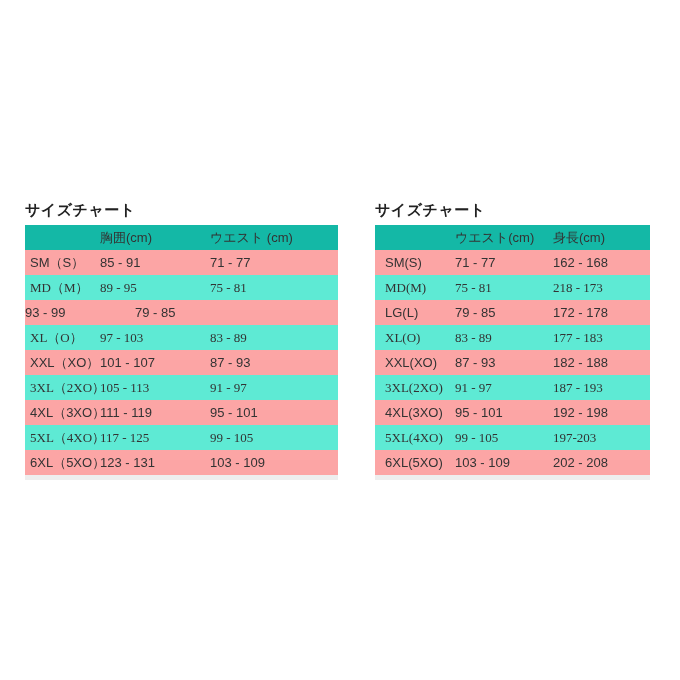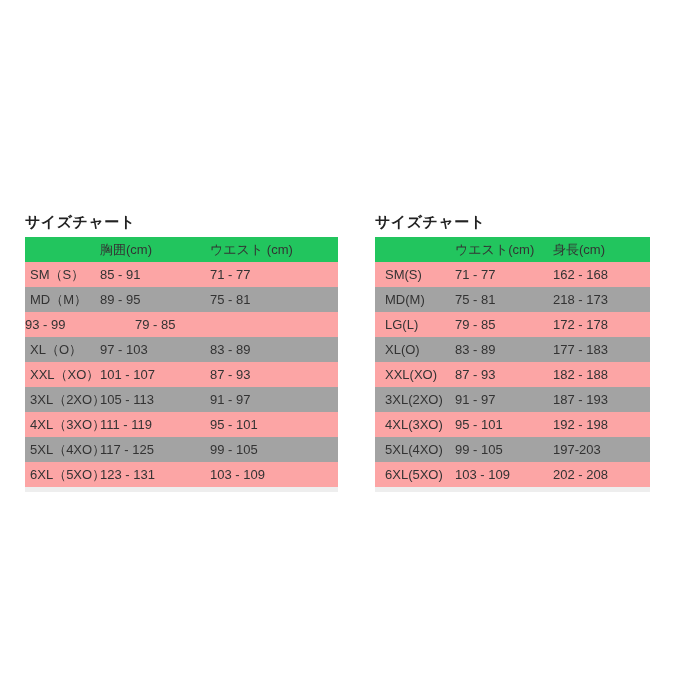--- a/index.html
+++ b/index.html
@@ -10,21 +10,21 @@
   body {
     width: 680px;
     height: 680px;
     position: relative;
     font-family: "Liberation Sans", "DejaVu Sans", sans-serif;
     color: #333333;
     overflow: hidden;
   }
   .size-table {
     position: absolute;
-    top: 212px;
+    top: 200px;
   }
   .size-table.t0 { left: 25px;  width: 313px; }
   .size-table.t1 { left: 375px; width: 275px; }
 
   .chart-title {
     font-size: 15px;
     font-weight: bold;
     color: #222222;
     line-height: 20px;
     height: 20px;
@@ -32,22 +32,22 @@
     letter-spacing: 0.5px;
   }
 
   .row {
     display: flex;
     height: 25px;
     line-height: 25px;
     font-size: 13px;
     background: #fca5a5;
   }
-  .row.stripe { background: #a3a3a3; }
-  .row.header { background: #22c55e; }
+  .row.stripe { background: #5eead4; font-family: Liberation Serif, serif; }
+  .row.header { background: #14b8a6; }
 
   .c {
     white-space: nowrap;
     overflow: hidden;
     box-sizing: border-box;
   }
   
   .t0 .c1 { width: 75px;  padding-left: 5px; }
   .t0 .c2 { width: 110px; }
   .t0 .c3 { width: 128px; }

